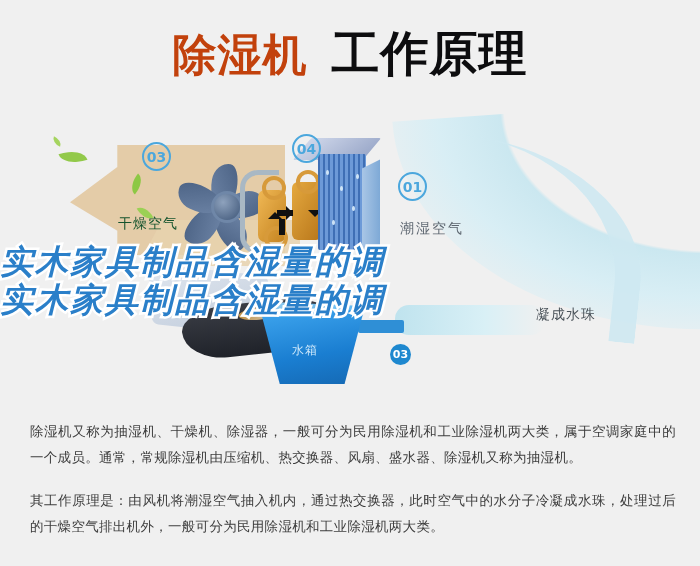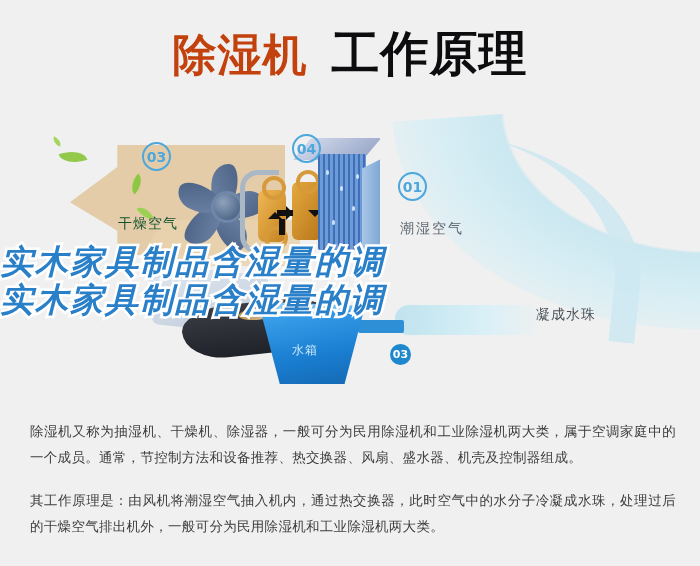--- a/index.html
+++ b/index.html
@@ -325,17 +325,17 @@
       <span class="dot">03</span>
     </div>
   </div>
 
   <div class="overlay">
     <div>实木家具制品含湿量的调</div>
     <div>实木家具制品含湿量的调</div>
   </div>
 
   <div class="copy">
-    <p>除湿机又称为抽湿机、干燥机、除湿器，一般可分为民用除湿机和工业除湿机两大类，属于空调家庭中的一个成员。通常，节控制方法和设备推荐、热交换器、风扇、盛水器、机壳及控制器组成。</p>
+    <p>除湿机又称为抽湿机、干燥机、除湿器，一般可分为民用除湿机和工业除湿机两大类，属于空调家庭中的一个成员。通常，常规除湿机由压缩机、热交换器、风扇、盛水器、除湿机又称为抽湿机。</p>
     <p>其工作原理是：由风机将潮湿空气抽入机内，通过热交换器，此时空气中的水分子冷凝成水珠，处理过后的干燥空气排出机外，一般可分为民用除湿机和工业除湿机两大类。</p>
   </div>
 
 </div>
 
 </body></html>

